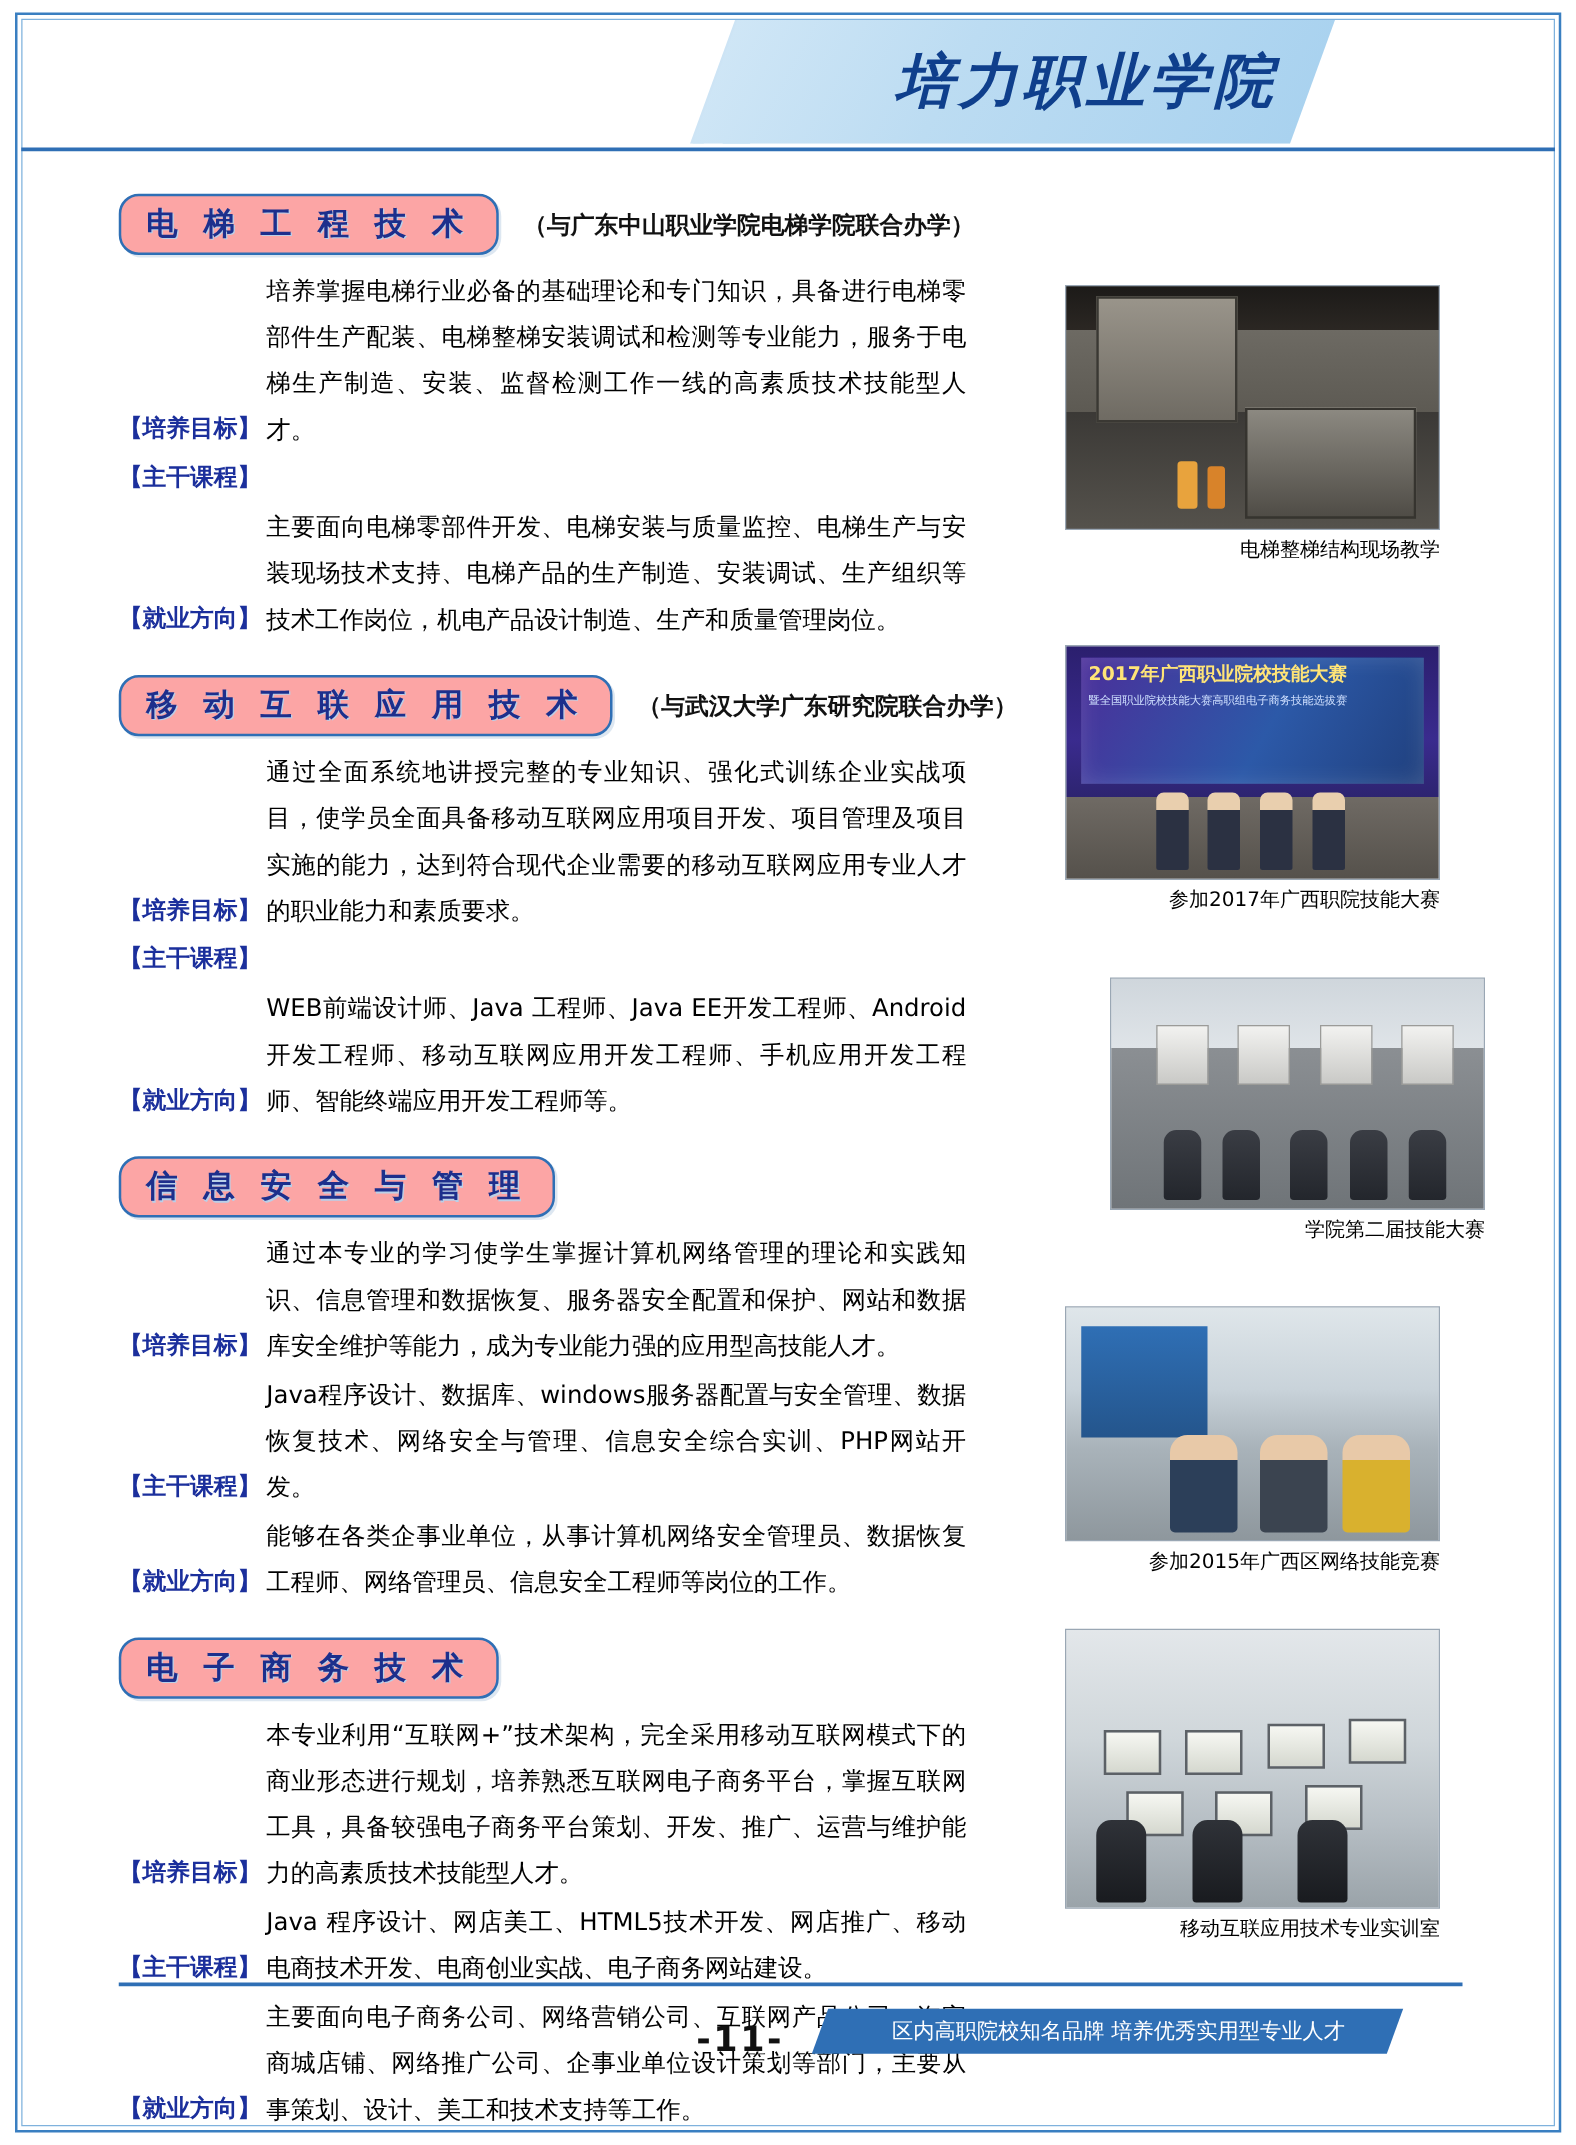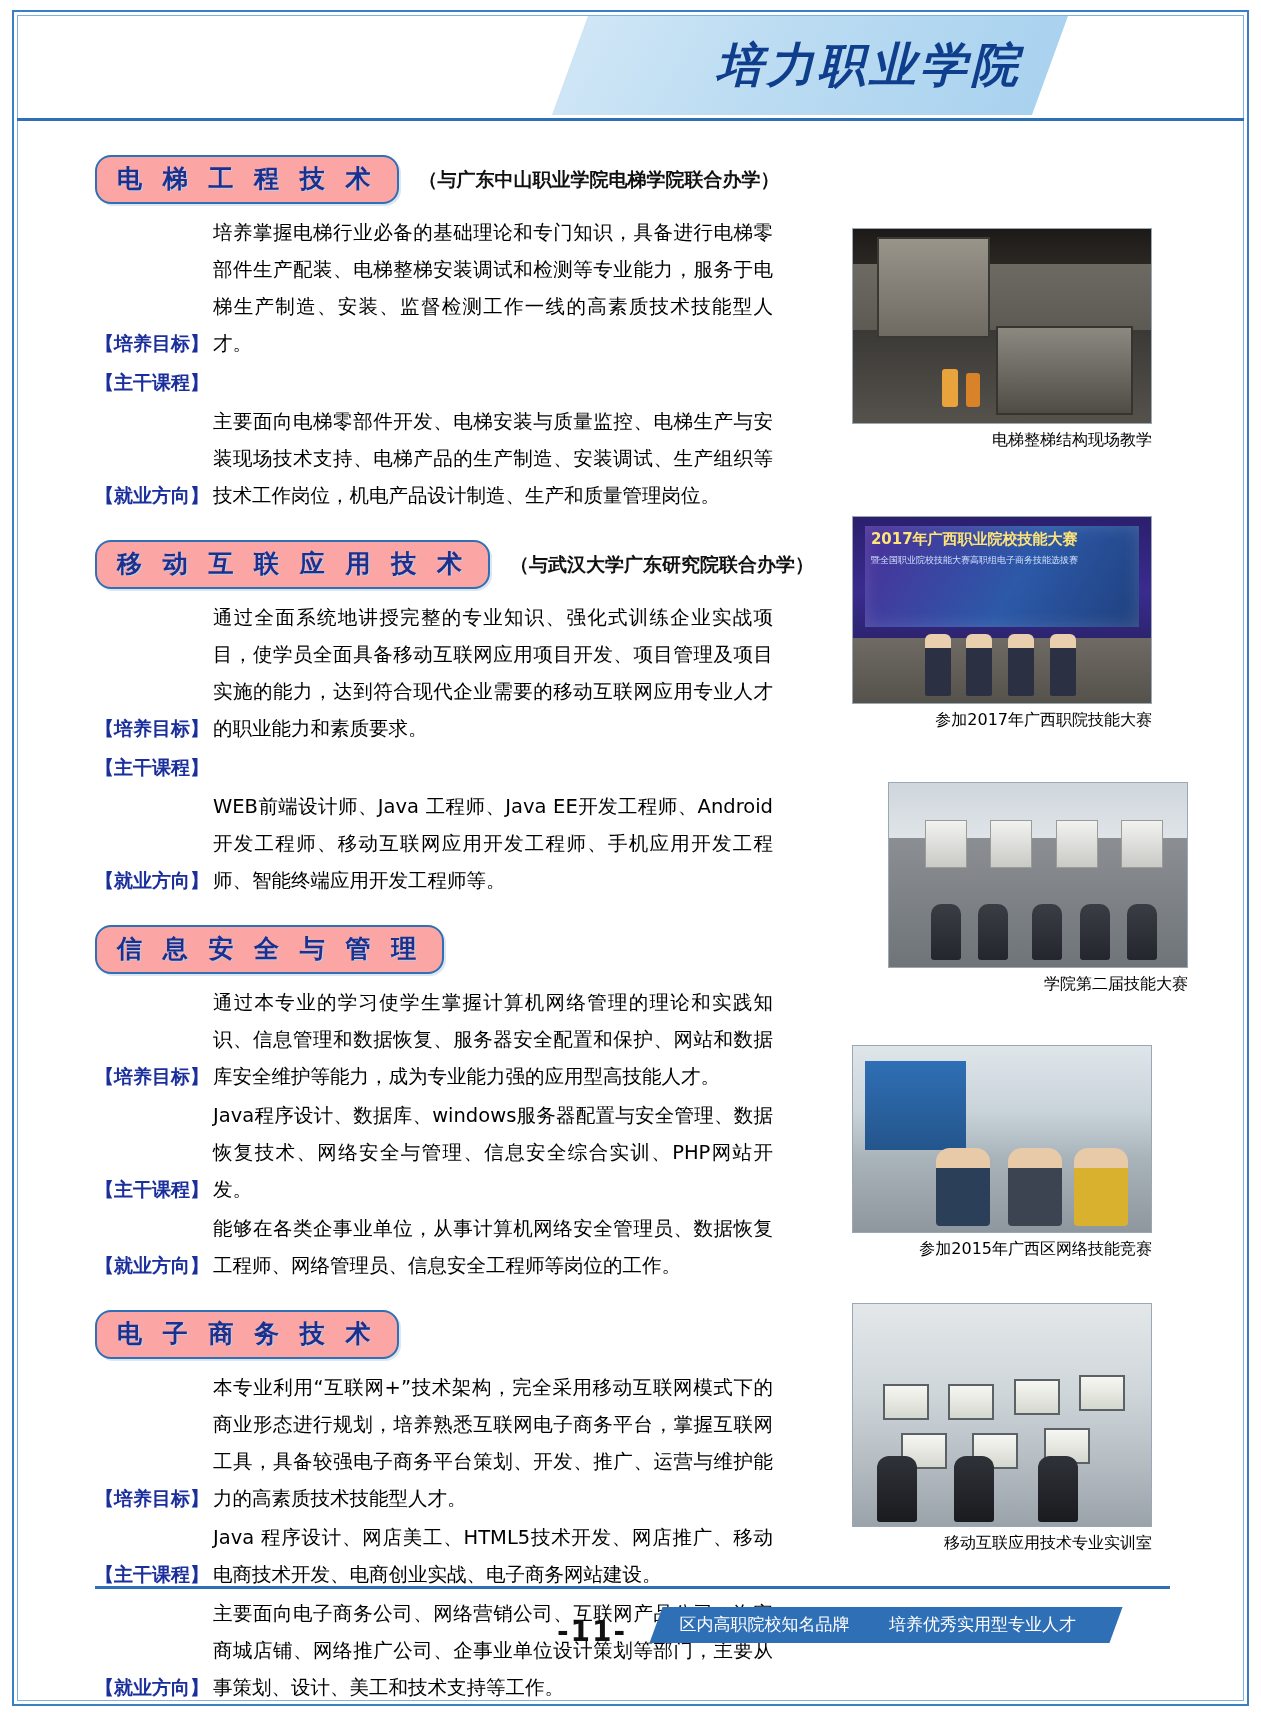--- a/index.html
+++ b/index.html
@@ -332,21 +332,21 @@
     transform: skewX(-20deg);
   }
   .footer-text {
     position: absolute;
     right: 40px; top: 6px;
     font-family: "DejaVu Sans", sans-serif;
     font-size: 17px;
     color: #ffffff;
     white-space: nowrap;
   }
-  .footer-text span { margin-left: 34px; }
+  .footer-text span { }
 </style>
 </head>
 <body>
 
 <div class="page">
 
   <div class="frame-border"></div>
   <div class="frame-inner"></div>
 
   <div class="header">

